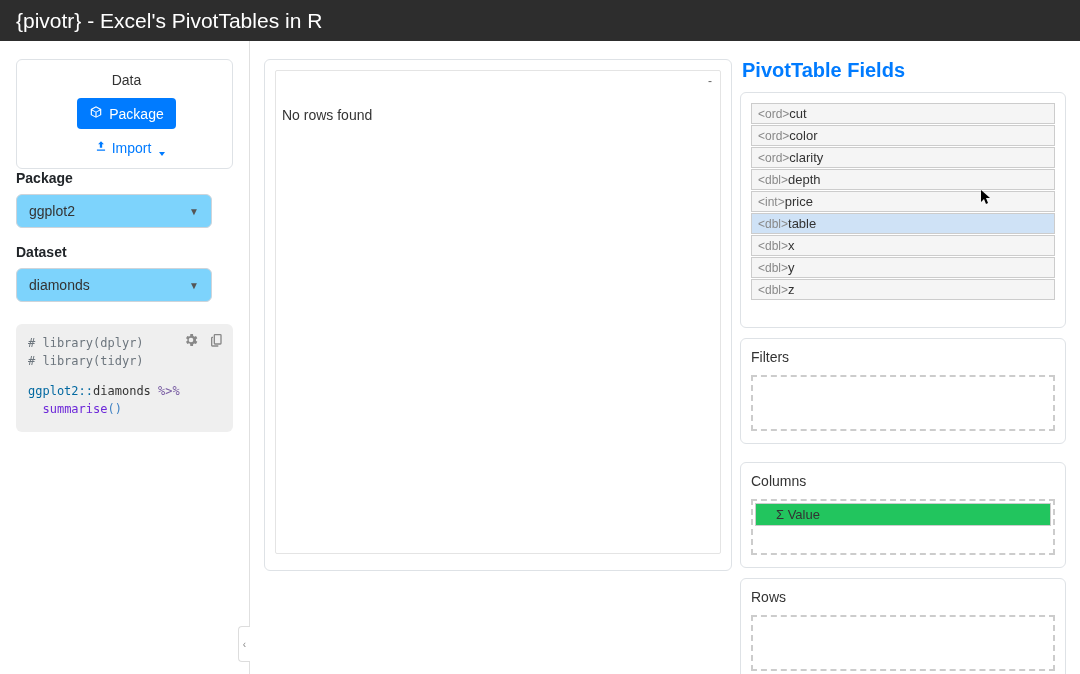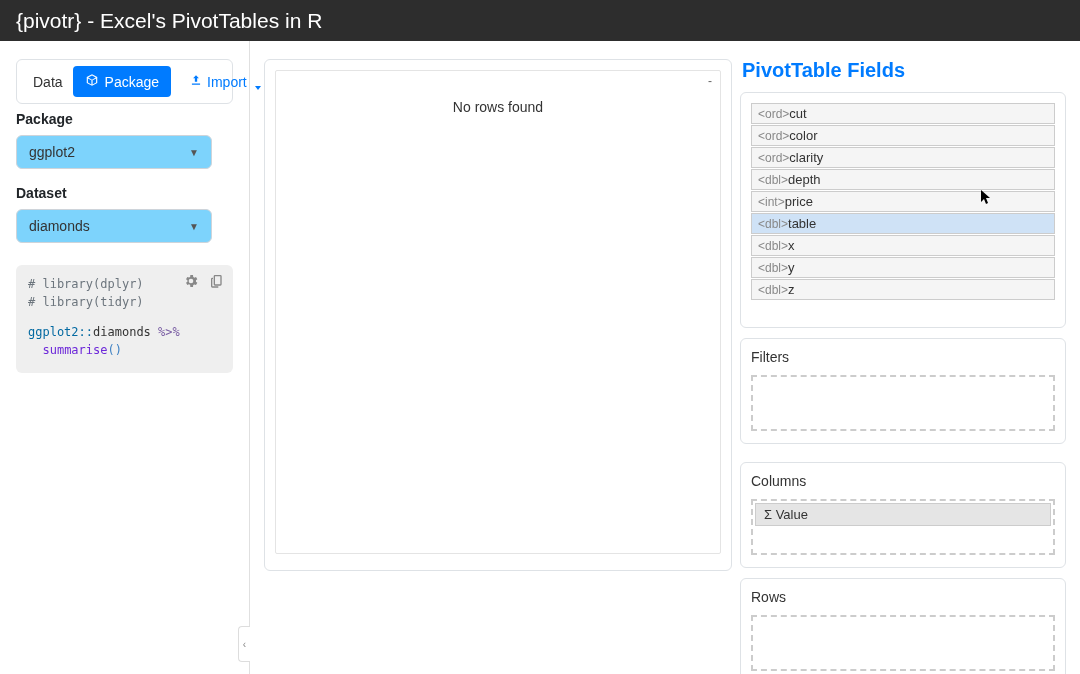--- a/index.html
+++ b/index.html
@@ -5,21 +5,21 @@
 * { box-sizing: border-box; margin: 0; padding: 0; }
 body { font-family: -apple-system, BlinkMacSystemFont, "Segoe UI", Helvetica, Arial, sans-serif; font-size: 14px; color: #333; background: #fff; }
 
 .header { background: #2d2d2d; color: #fff; padding: 10px 16px; font-size: 21px; font-weight: 400; height: 41px; display: flex; align-items: center; }
 
 .layout { display: flex; height: calc(674px - 41px); }
 
 .sidebar { width: 250px; border-right: 1px solid #e0e0e0; padding: 18px 16px; position: relative; }
 .collapse-tab { position: absolute; right: -1px; bottom: 12px; width: 12px; height: 36px; background: #fff; border: 1px solid #ddd; border-right: none; border-radius: 4px 0 0 4px; display: flex; align-items: center; justify-content: center; font-size: 10px; color: #888; cursor: pointer; }
 
-.tab-row { display: flex; align-items: center; border: 1px solid #dee2e6; border-radius: 6px; padding: 6px 6px 6px 10px; gap: 4px; margin-bottom: 7px; }
+.tab-row { display: flex; align-items: center; border: 1px solid #dee2e6; border-radius: 6px; padding: 6px 6px 6px 10px; gap: 4px; margin-bottom: 1px; flex-direction: column; }
 .tab-plain { color: #333; padding: 6px 6px; }
 .tab-primary { background: #007bff; color: #fff; border-radius: 4px; padding: 7px 12px; display: inline-flex; align-items: center; gap: 6px; }
 .tab-import { color: #007bff; padding: 6px 8px; display: inline-flex; align-items: flex-end; gap: 4px; margin-left: 6px; }
 .caret-down::after { content: ""; border-left: 3px solid transparent; border-right: 3px solid transparent; border-top: 4px solid currentColor; display: inline-block; margin-left: 4px; }
 
 .form-group { margin-bottom: 16px; }
 .form-label { font-weight: 600; font-size: 14px; margin-bottom: 8px; display: block; color: #212529; }
 .select { width: 196px; border: 1px solid #ced4da; border-radius: 6px; padding: 8px 12px; background: #7dd3fc; display: flex; justify-content: space-between; align-items: center; cursor: pointer; }
 .select-caret { font-size: 10px; color: #555; }
 
@@ -30,36 +30,36 @@
 .code-line .ns { color: #0369a1; }
 .code-line .op { color: #795da3; }
 .code-line .fn { color: #6d28d9; }
 .code-line .paren { color: #4183c4; }
 
 .main { flex: 1; display: flex; padding: 18px 14px; gap: 8px; }
 
 .table-card { border: 1px solid #dee2e6; border-radius: 6px; padding: 10px; width: 468px; height: 512px; }
 .inner-table { border: 1px solid #e4e4e4; border-radius: 2px; height: 484px; padding: 2px 6px; }
 .table-header-row { display: flex; justify-content: flex-end; font-size: 12px; color: #666; padding: 0 2px; height: 16px; align-items: center; }
-.no-rows { text-align: center; color: #333; font-size: 14px; margin-top: 10px; }
+.no-rows { color: #333; font-size: 14px; margin-top: 18px; }
 
 .right-col { flex: 1; display: flex; flex-direction: column; }
 .pivot-title { color: #007bff; font-size: 20px; font-weight: 600; margin-bottom: 10px; padding-left: 2px; }
 
 .fields-card { border: 1px solid #dee2e6; border-radius: 6px; padding: 10px; margin-bottom: 10px; }
 .field-item { border: 1px solid #ccc; background: #f5f5f5; padding: 2px 6px; margin-bottom: 1px; font-size: 13px; cursor: grab; }
 .field-item.highlight { background: #cfe2f6; }
 .field-type { color: #888; font-size: 12px; }
 .field-name { color: #333; }
 
 .zone-row { display: flex; gap: 8px; flex-direction: column; }
 .zone-card { border: 1px solid #dee2e6; border-radius: 6px; padding: 10px 10px 12px; flex: 1; position: relative; margin-bottom: 10px; }
 .zone-label { font-size: 14px; color: #333; margin-bottom: 10px; }
 .drop-zone { border: 2px dashed #ccc; border-radius: 0; height: 56px; background: transparent; }
-.zone-item { border: 1px solid #ccc; background: #e5e5e5; padding: 3px 8px; font-size: 13px; margin-bottom: 2px; }
+.zone-item { border: 1px solid #ccc; background: #22c55e; padding: 3px 20px; font-size: 13px; margin-bottom: 2px; }
 .gear-mini { position: absolute; top: 8px; right: 8px; color: #888; cursor: pointer; }
 
 svg.icon { width: 14px; height: 14px; fill: currentColor; }
 </style>
 </head>
 <body>
 
 <div class="header">
   <span>{pivotr} - Excel's PivotTables in R</span>
 </div>

